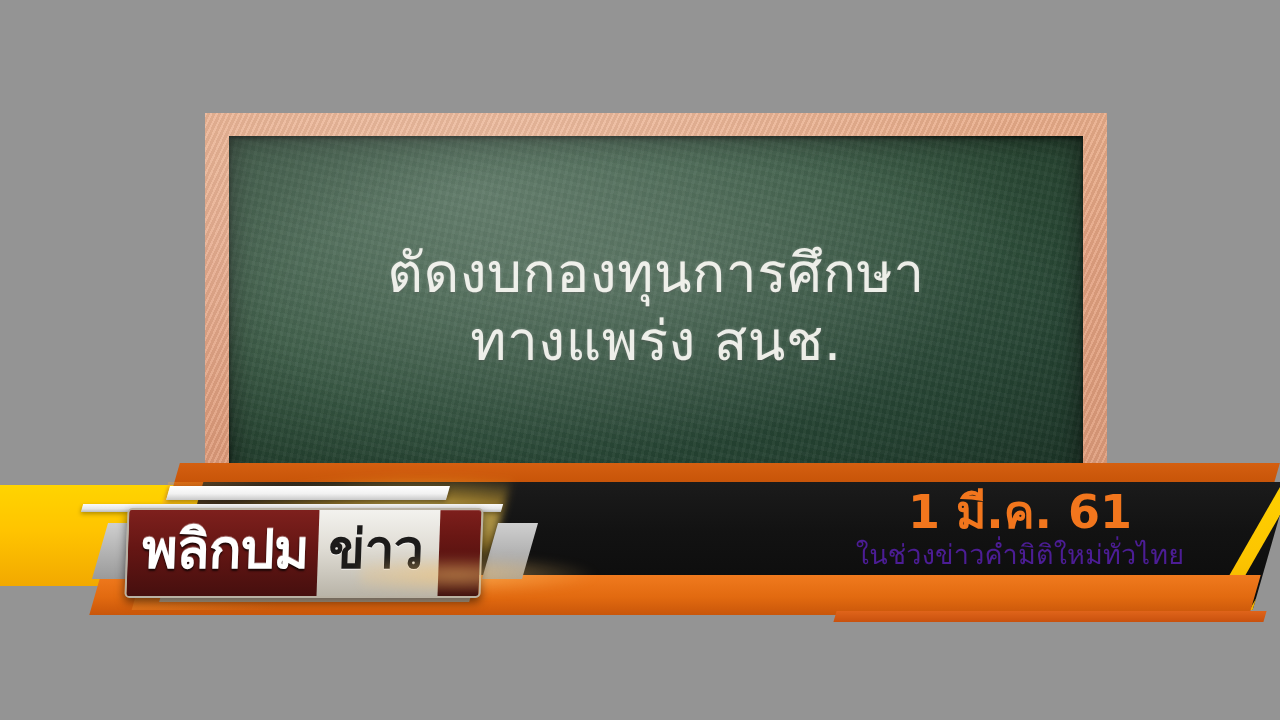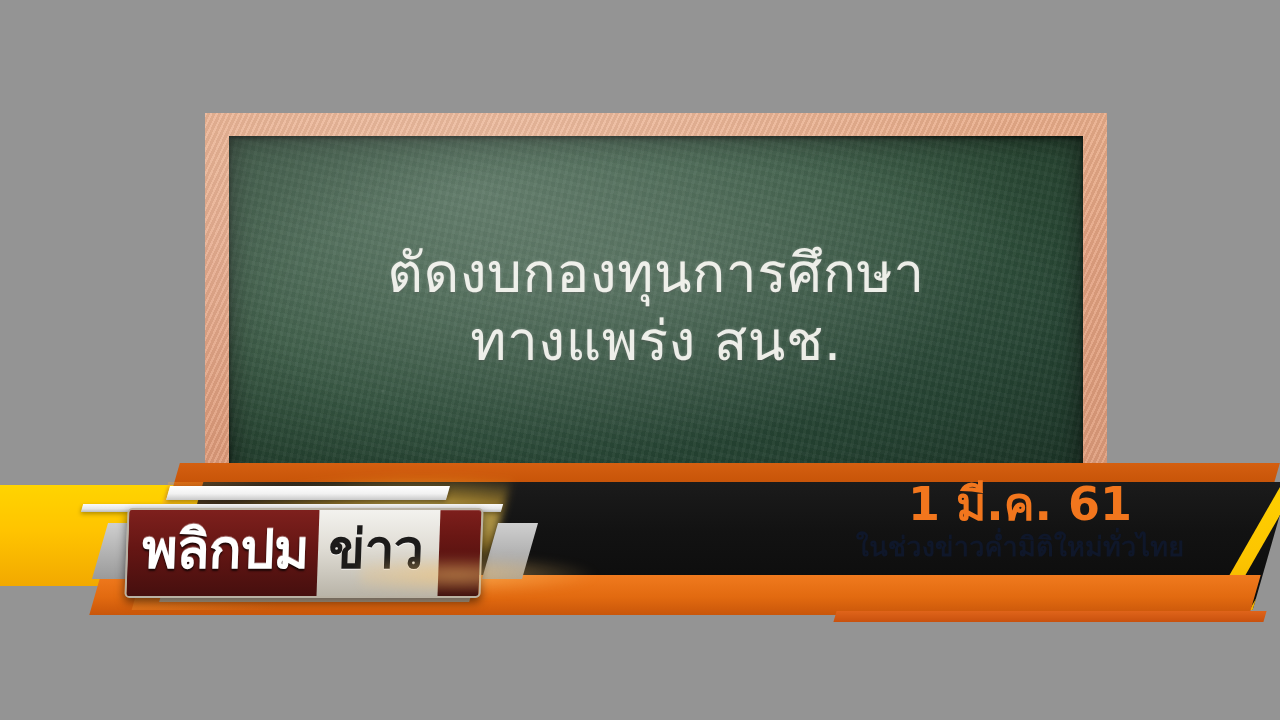--- a/index.html
+++ b/index.html
@@ -164,29 +164,29 @@
     text-shadow:0 1px 0 rgba(255,255,255,.7);
     letter-spacing:-1px;
   }
   .logo-glow{
     position:absolute;left:360px;top:100px;width:240px;height:40px;
     background:radial-gradient(ellipse at 40% 50%, rgba(255,200,110,.55), rgba(255,150,40,0) 70%);
     filter:blur(5px);pointer-events:none;
   }
 
   .right-text{
-    position:absolute;left:810px;top:26px;width:420px;text-align:center;
+    position:absolute;left:810px;top:34px;width:420px;text-align:center;
     color:#fff;line-height:1;
   }
   .rt-date{
     font-size:46px;font-weight:700;color:#f2761d;letter-spacing:0;
     margin-bottom:6px;
   }
   .rt-sub{
-    font-size:27px;font-weight:700;color:#0f172a;margin-bottom:9px;letter-spacing:.2px;
+    font-size:27px;font-weight:400;color:#4c1d95;margin-bottom:9px;letter-spacing:.2px;
   }
   .rt-url{
     font-size:20px;font-weight:400;color:#f4f4f4;letter-spacing:.2px;
   }
   .bar-under-url{
     position:absolute;left:835px;top:156px;width:430px;height:11px;
     background:linear-gradient(180deg,#e0641a 0%,#c8510e 100%);
     transform:skewX(-16deg);
   }
 </style>

